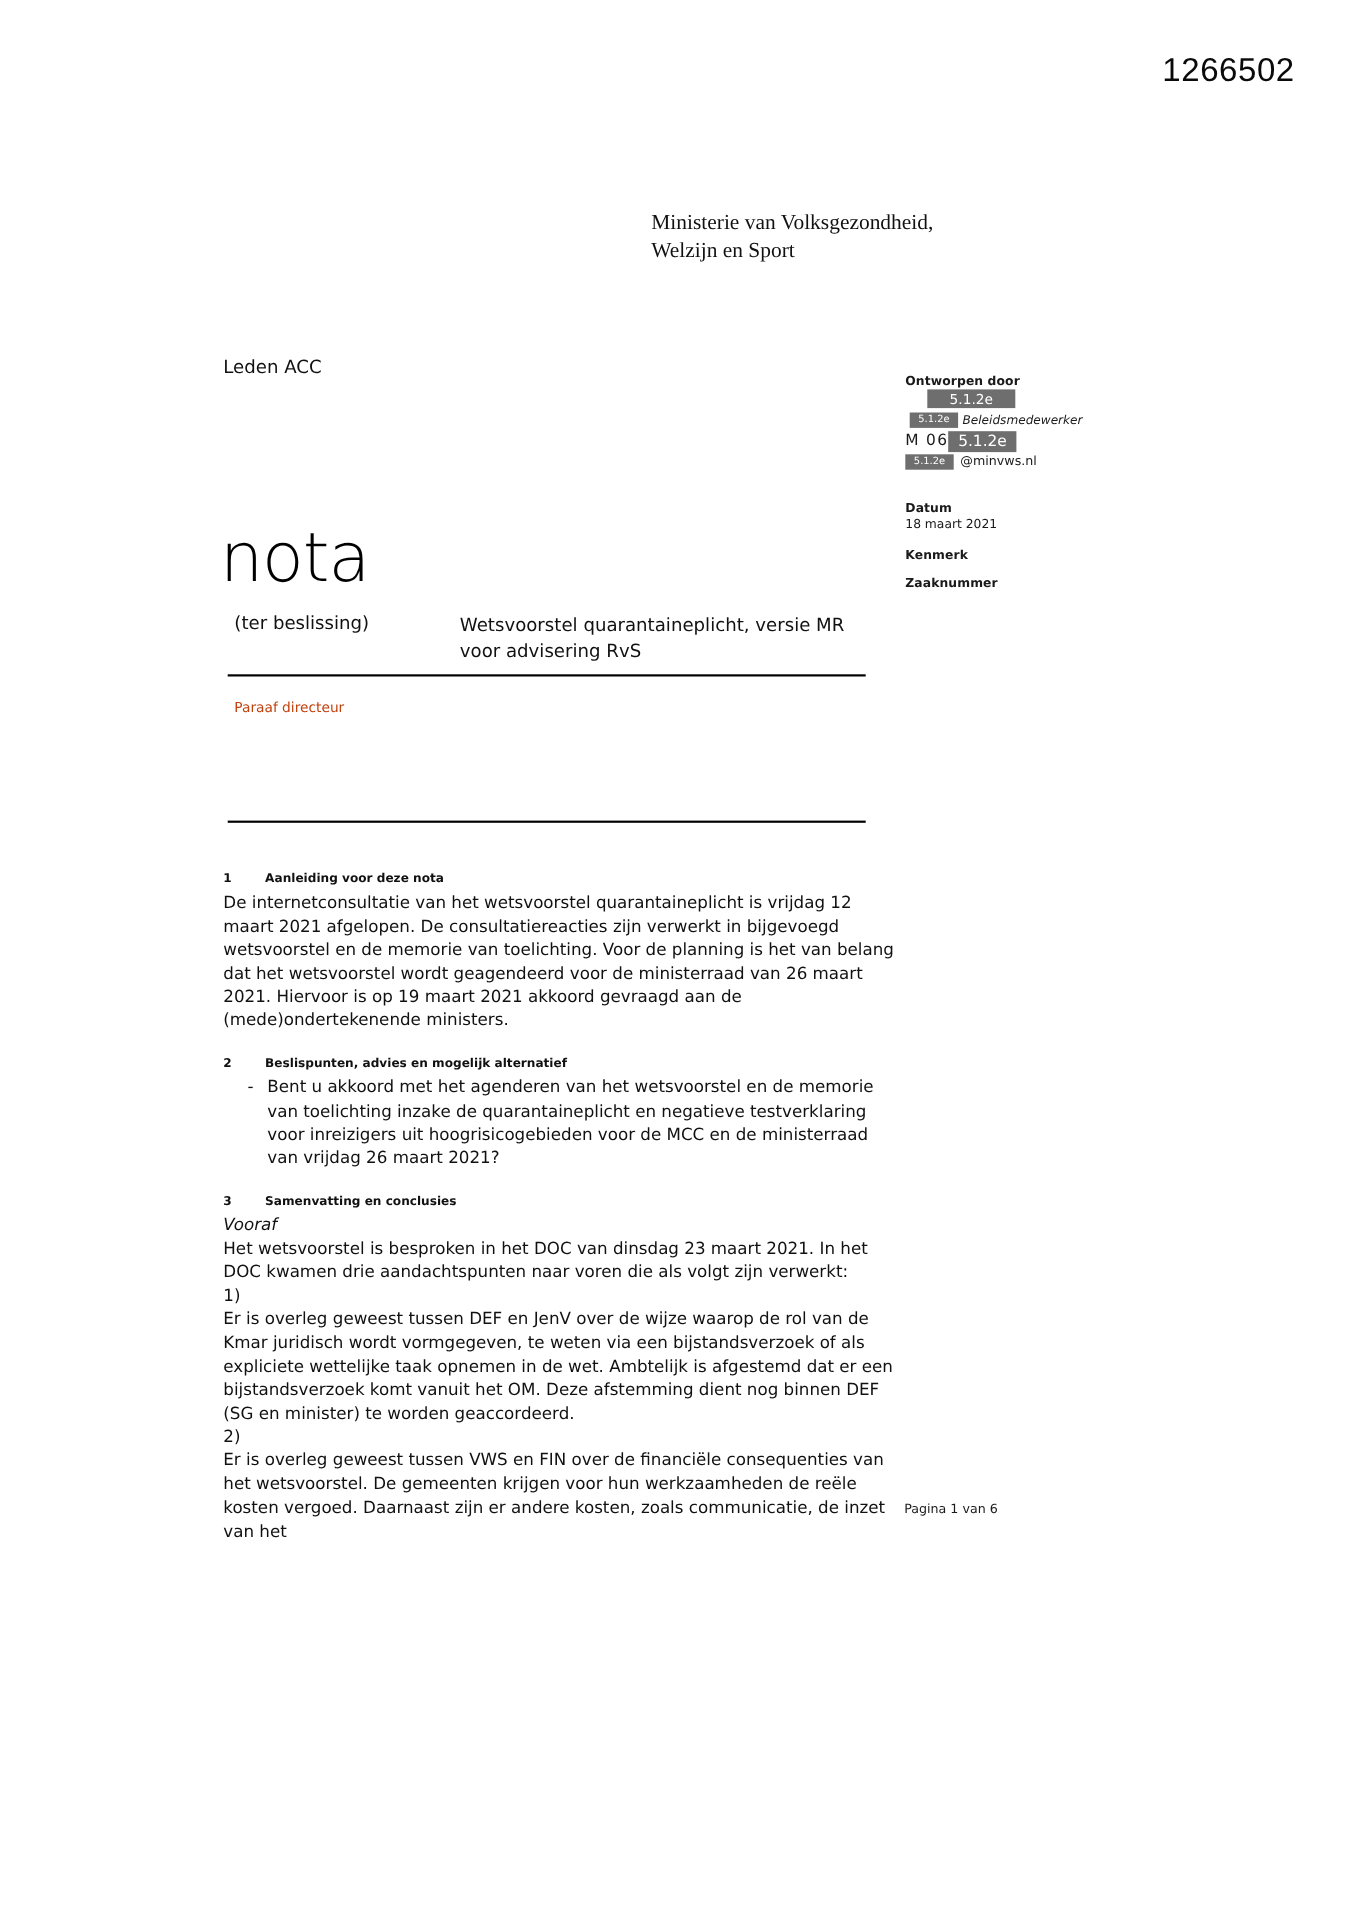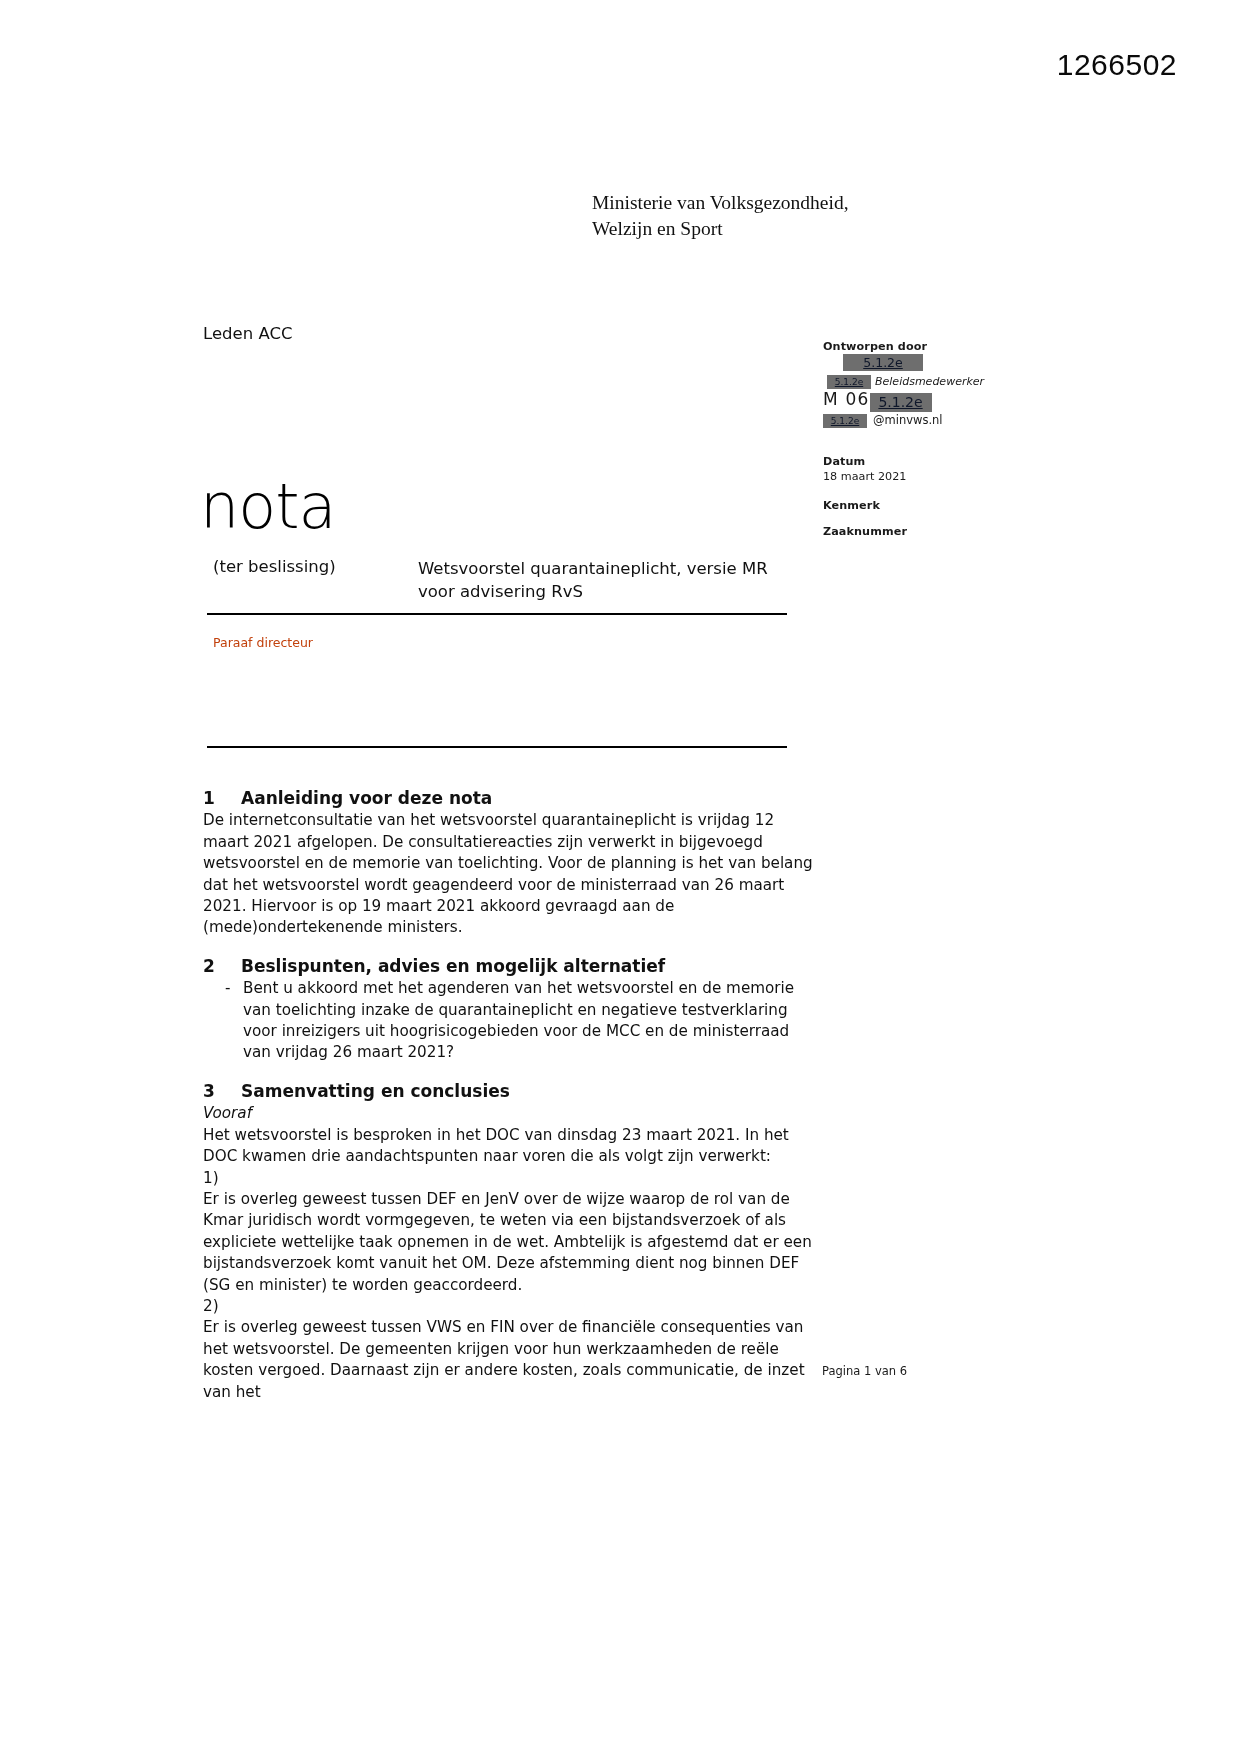--- a/index.html
+++ b/index.html
@@ -79,24 +79,23 @@
     display: block;
     letter-spacing: 0.1px;
   }
   .meta .val { display: block; }
   .meta-group { margin-bottom: 0; }
   .meta-gap { height: 14px; }
 
   .redact {
     display: inline-block;
     background: #6e6e6e;
-    color: #0f172a;
+    color: #ffffff;
     font-family: "DejaVu Sans", sans-serif;
     vertical-align: middle;
-    text-decoration: underline;
   }
   .r-wide {
     width: 80px;
     height: 17px;
     line-height: 17px;
     text-align: center;
     font-size: 12.5px;
     margin-left: 20px;
   }
   .r-small {
@@ -116,21 +115,21 @@
   .role-italic {
     font-style: italic;
     font-size: 11px;
     margin-left: 4px;
   }
   .mobile-row {
     white-space: nowrap;
     margin-top: 3px;
   }
   .mobile-row .m-prefix {
-    font-size: 17px;
+    font-size: 14px;
     letter-spacing: 1.2px;
   }
   .email-row { white-space: nowrap; margin-top: 1px; }
   .email-row .email-dom { font-size: 11.5px; margin-left: 6px; }
 
   
   .nota-title {
     position: absolute;
     left: 200px;
     top: 476px;
@@ -181,21 +180,21 @@
     left: 203px;
     top: 788px;
     width: 616px;
     font-family: "DejaVu Sans", sans-serif;
     font-size: 15.2px;
     line-height: 21.4px;
     color: #111111;
   }
   .sec-head {
     font-weight: bold;
-    font-size: 17px;
+    font-size: 11px;
     margin: 0 0 1px 0;
     white-space: pre;
   }
   .sec-head .num { display: inline-block; width: 38px; }
   .sec-spacer { height: 17px; }
   .para { margin: 0; }
   .bullets { margin: 0; padding: 0; list-style: none; }
   .bullets li {
     position: relative;
     padding-left: 40px;

